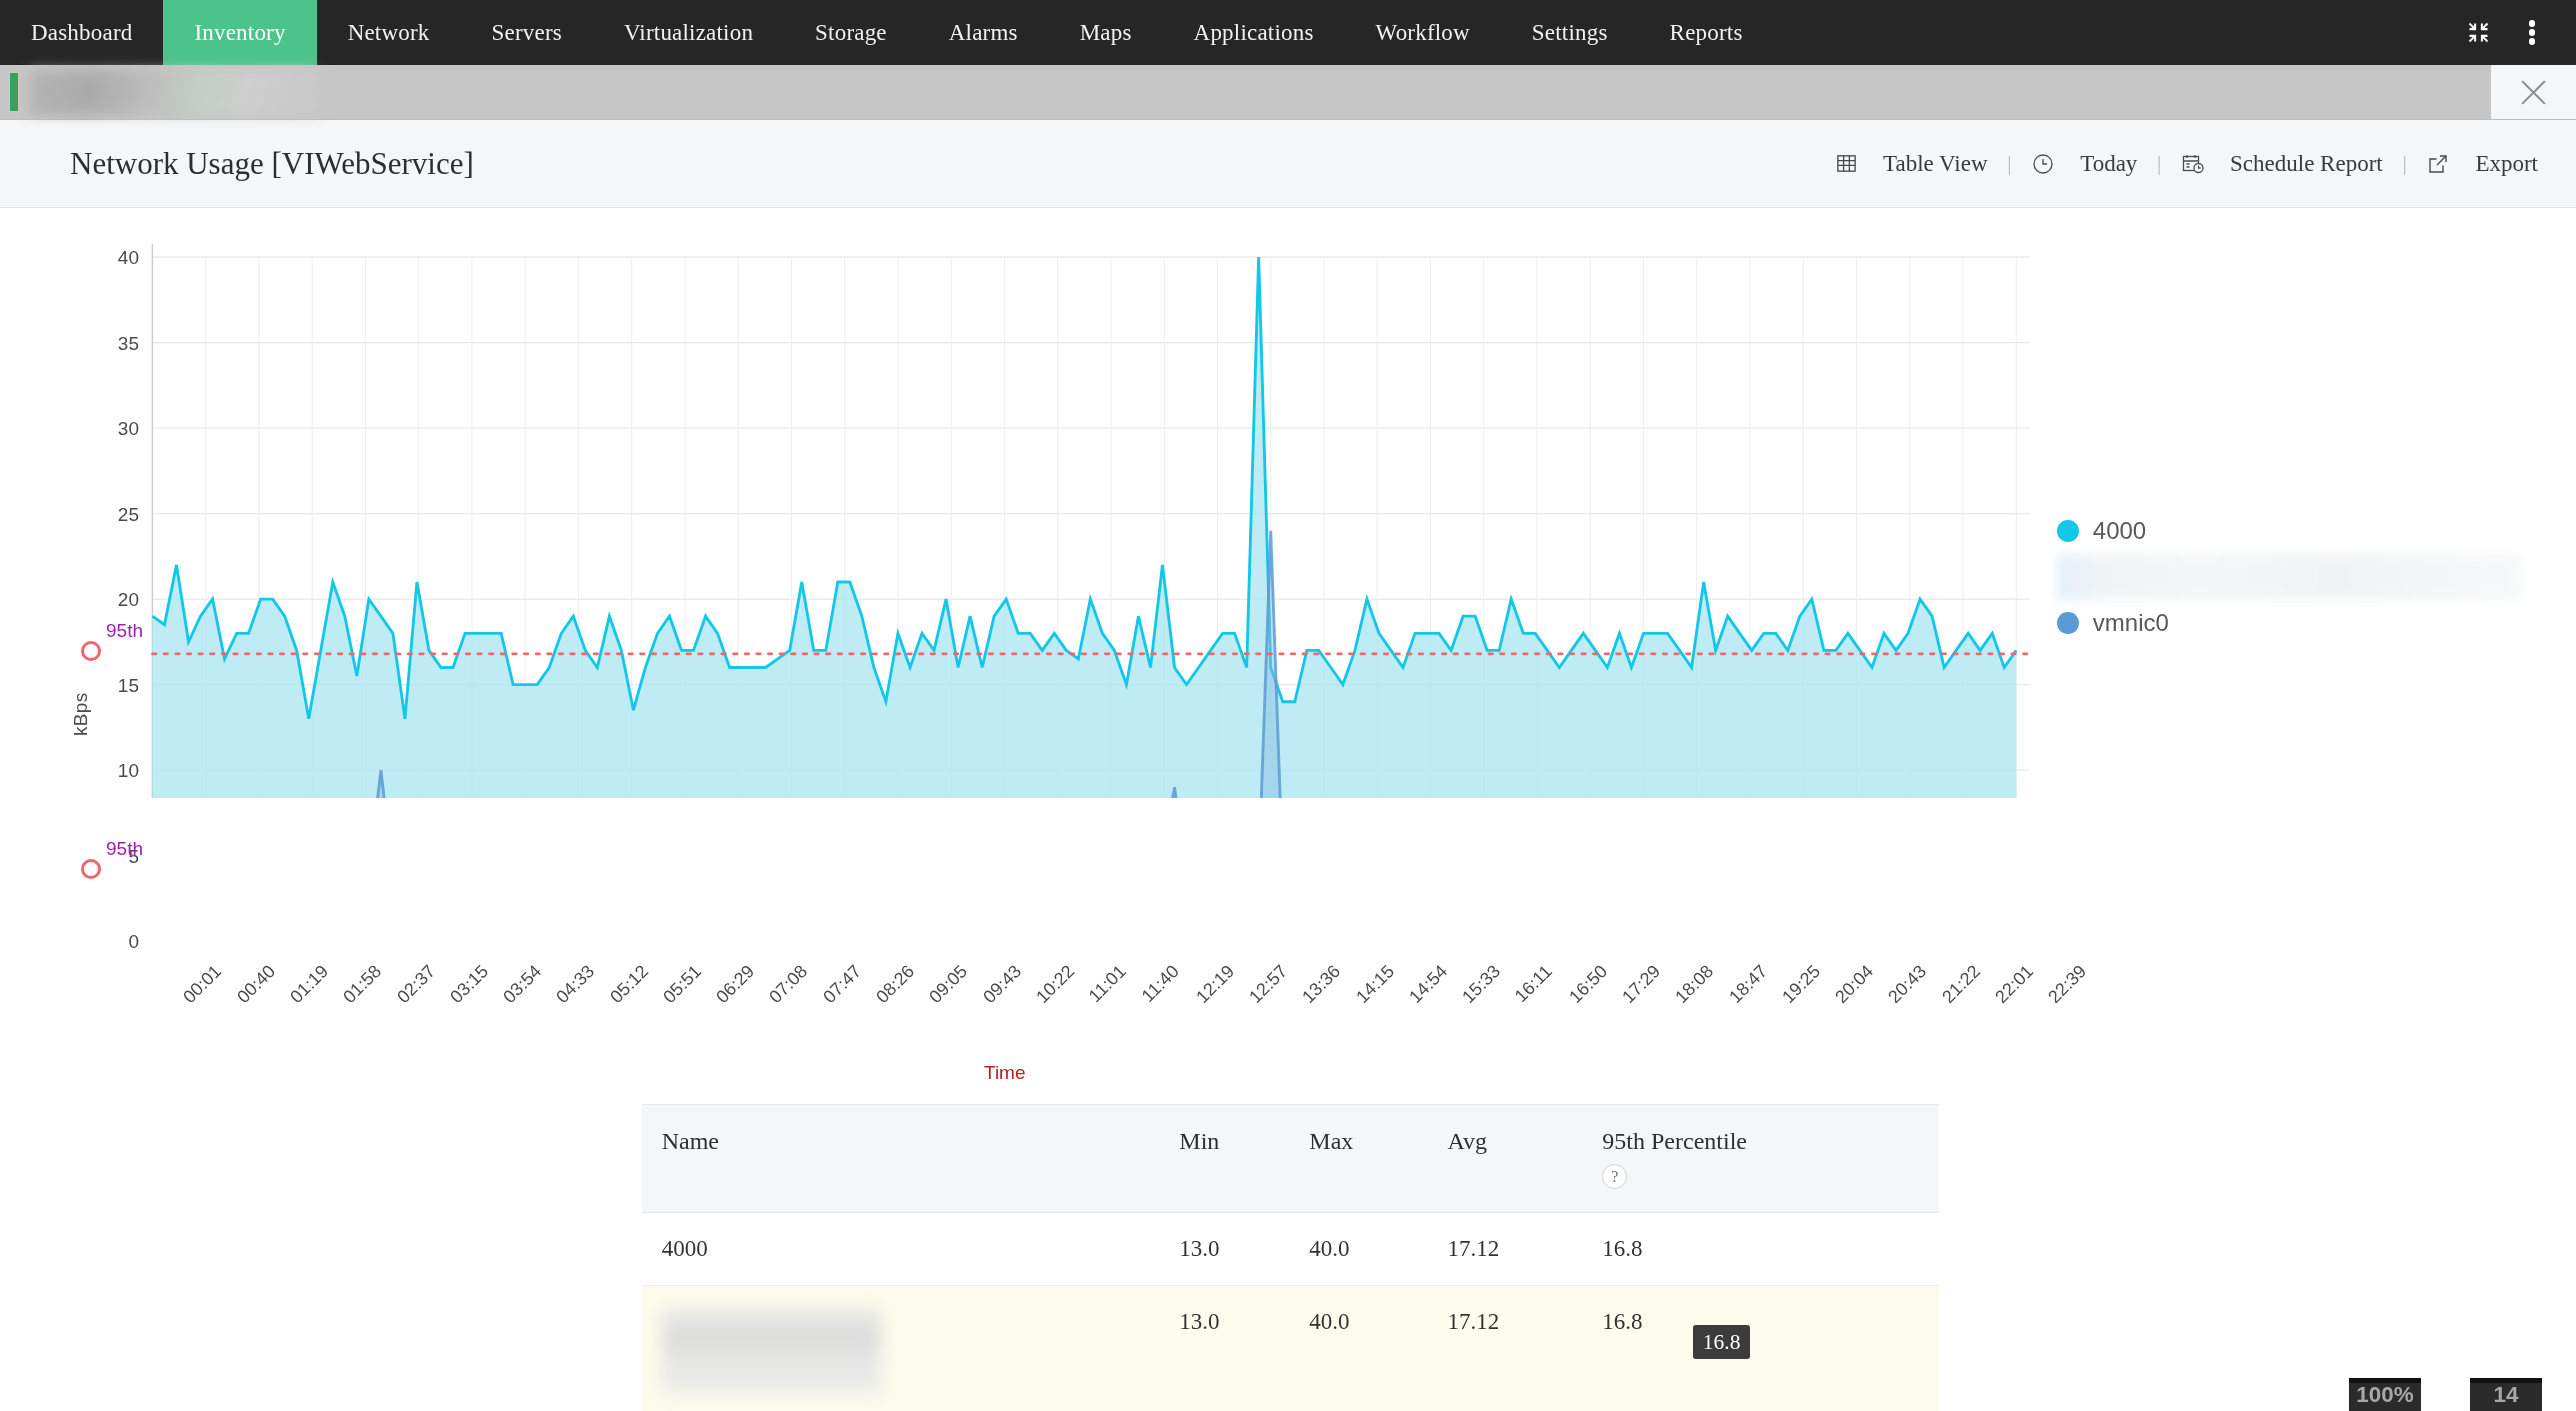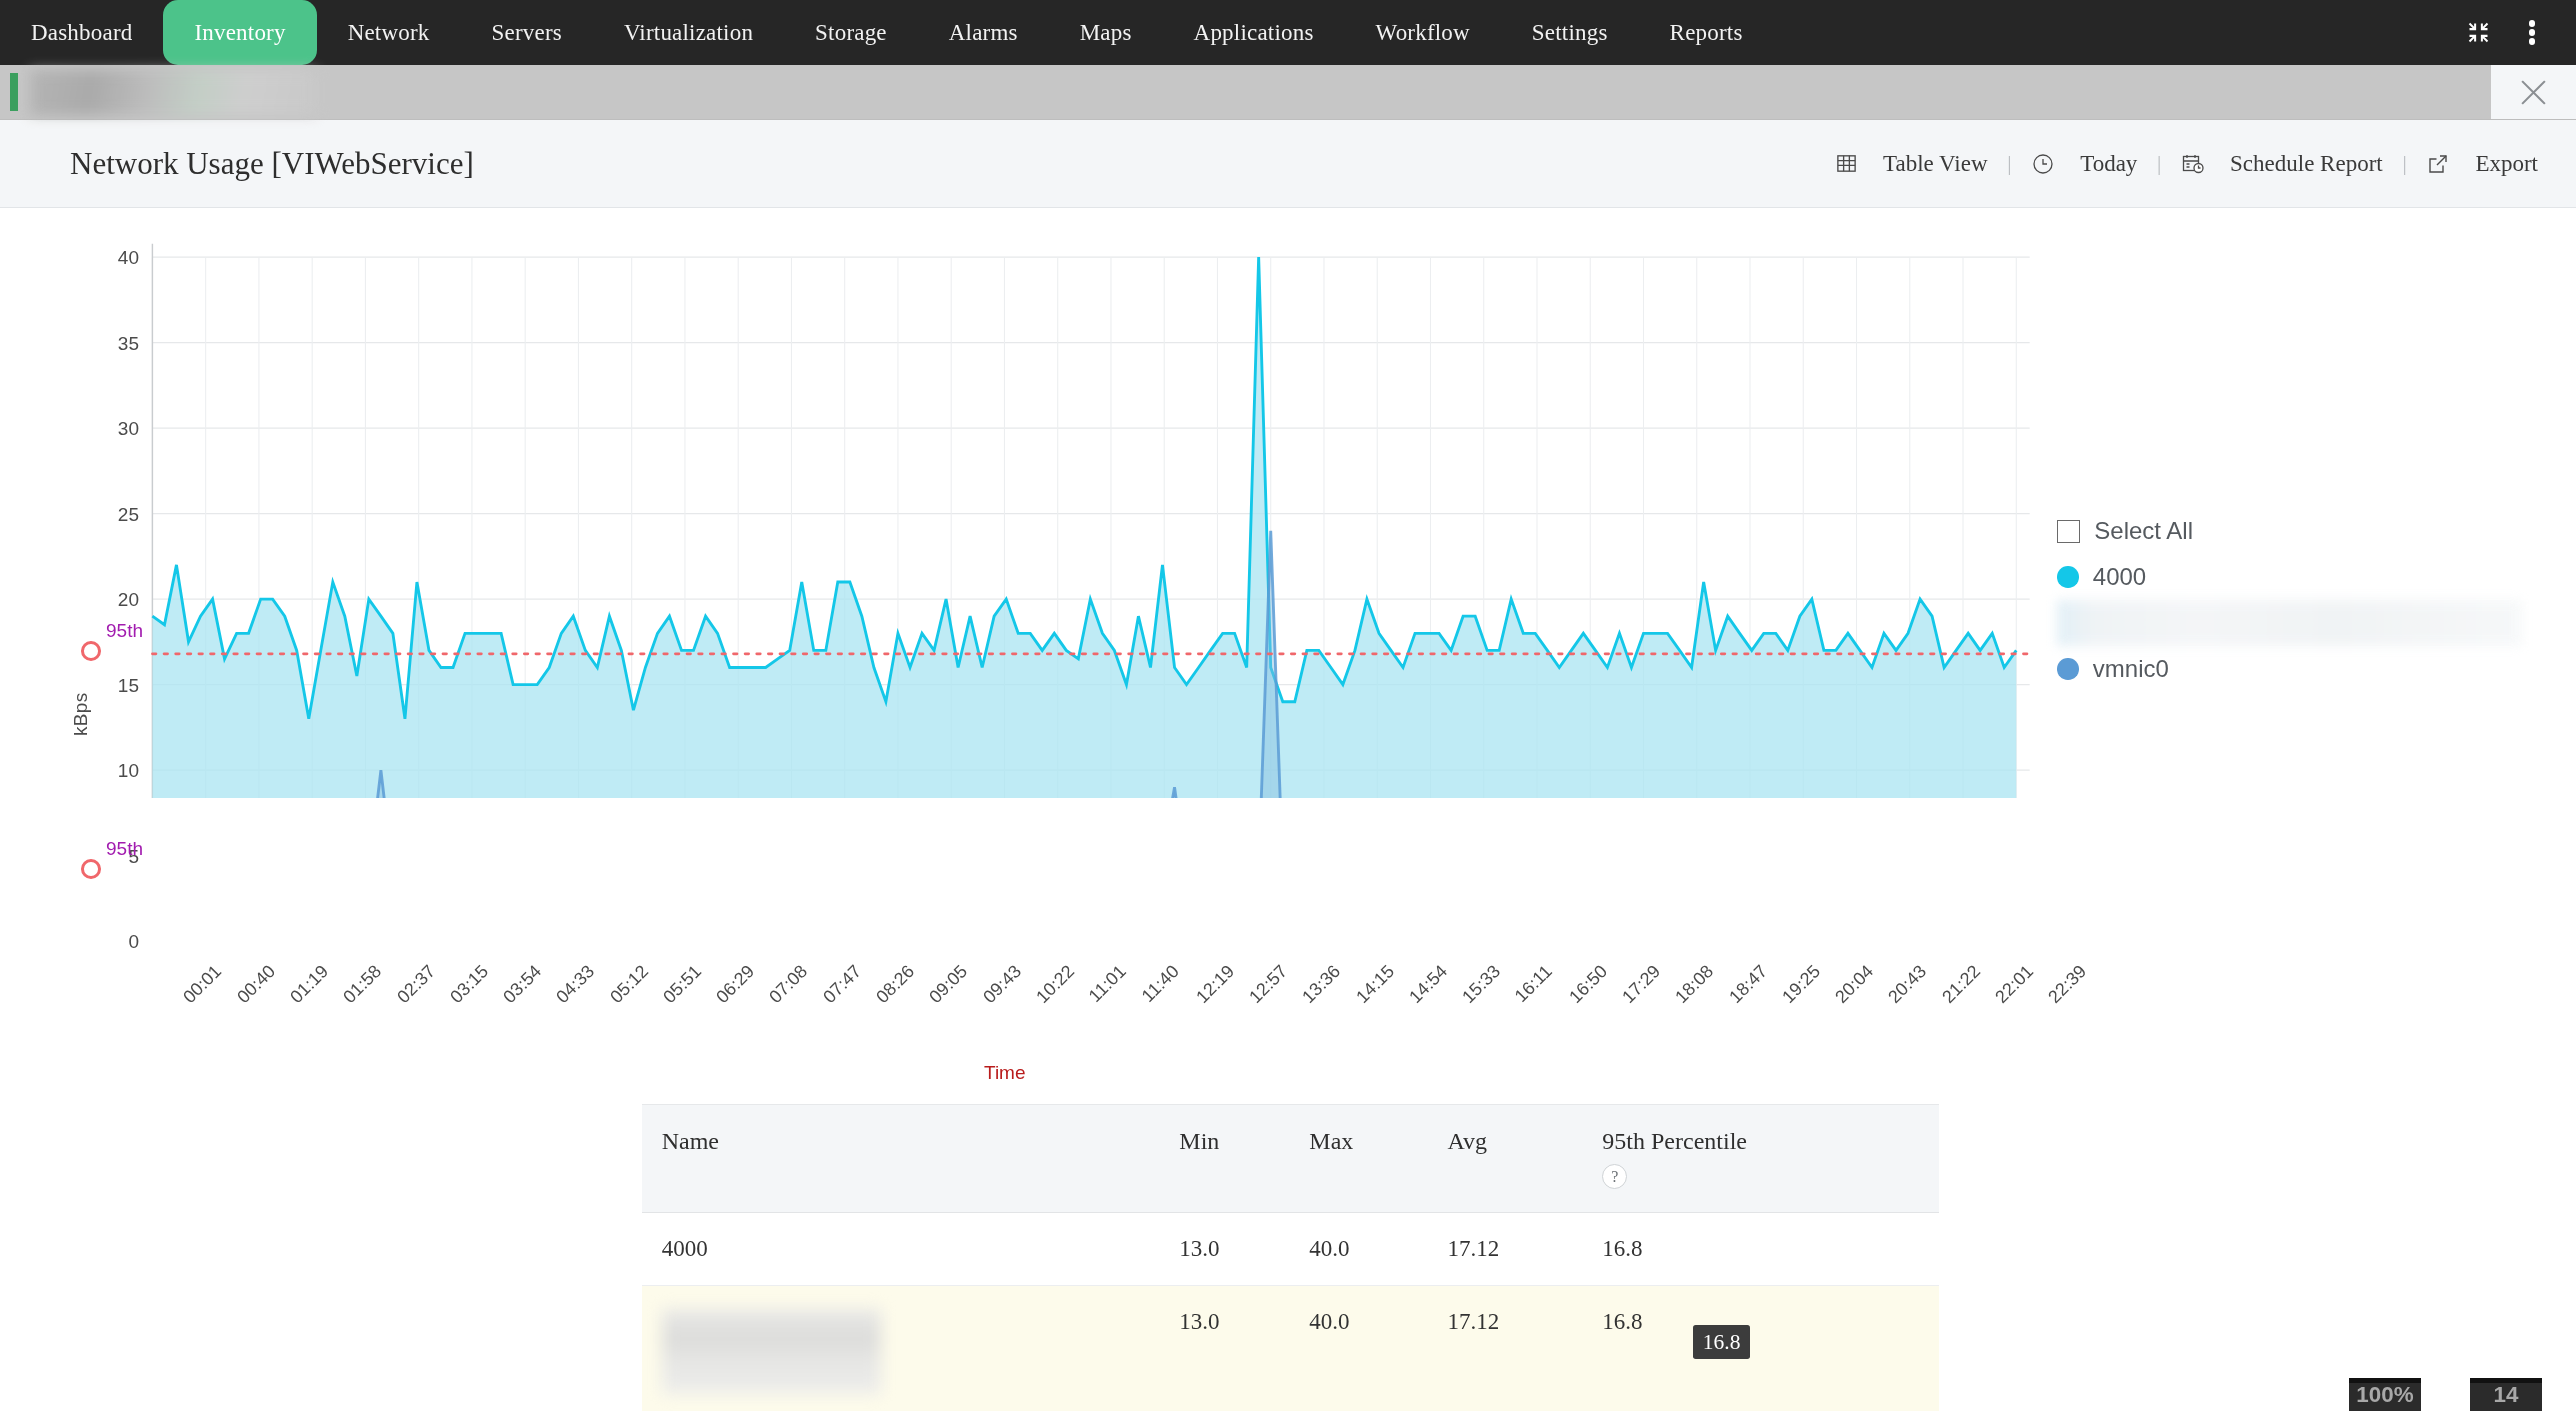--- a/index.html
+++ b/index.html
@@ -20,21 +20,20 @@
   }
   .nav-item {
     display: flex; align-items: center;
     padding: 0 31px;
     color: #f2f2f2;
     font-size: 23px;
     font-family: "Liberation Serif", serif;
     letter-spacing: 0.2px;
     cursor: pointer;
     white-space: nowrap;
-    border-radius: 15px;
   }
   .nav-item.active { background: #4cc38a; color: #ffffff; }
   #nav-right {
     margin-left: auto;
     display: flex; align-items: center; gap: 5.4px;
     padding-right: 19.7px;
   }
   .nav-icon-btn {
     width: 48px; height: 48px;
     display: flex; align-items: center; justify-content: center;
@@ -426,24 +425,20 @@
       </div>
     <div id="annotations">
         <div class="pct-ring" style="left: 81px; top: 433px;"></div>
         <div class="pct-label" style="left: 106px; top: 412px;">95th</div>
         <div class="pct-ring" style="left: 81px; top: 651px;"></div>
         <div class="pct-label" style="left: 106px; top: 630px;">95th</div>
       </div>
   </div>
 
   <div id="legend">
-    <div class="legend-row">
-      <div class="legend-box"></div>
-      <span class="legend-text">Select All</span>
-    </div>
     <div id="legend-items">
         <div class="legend-row">
           <span class="legend-dot" style="background: rgb(20, 199, 232);"></span>
           <span class="legend-text">4000</span>
         </div>
         <div id="legend-redacted"></div>
         <div class="legend-row">
           <span class="legend-dot" style="background: rgb(91, 155, 213);"></span>
           <span class="legend-text">vmnic0</span>
         </div>

